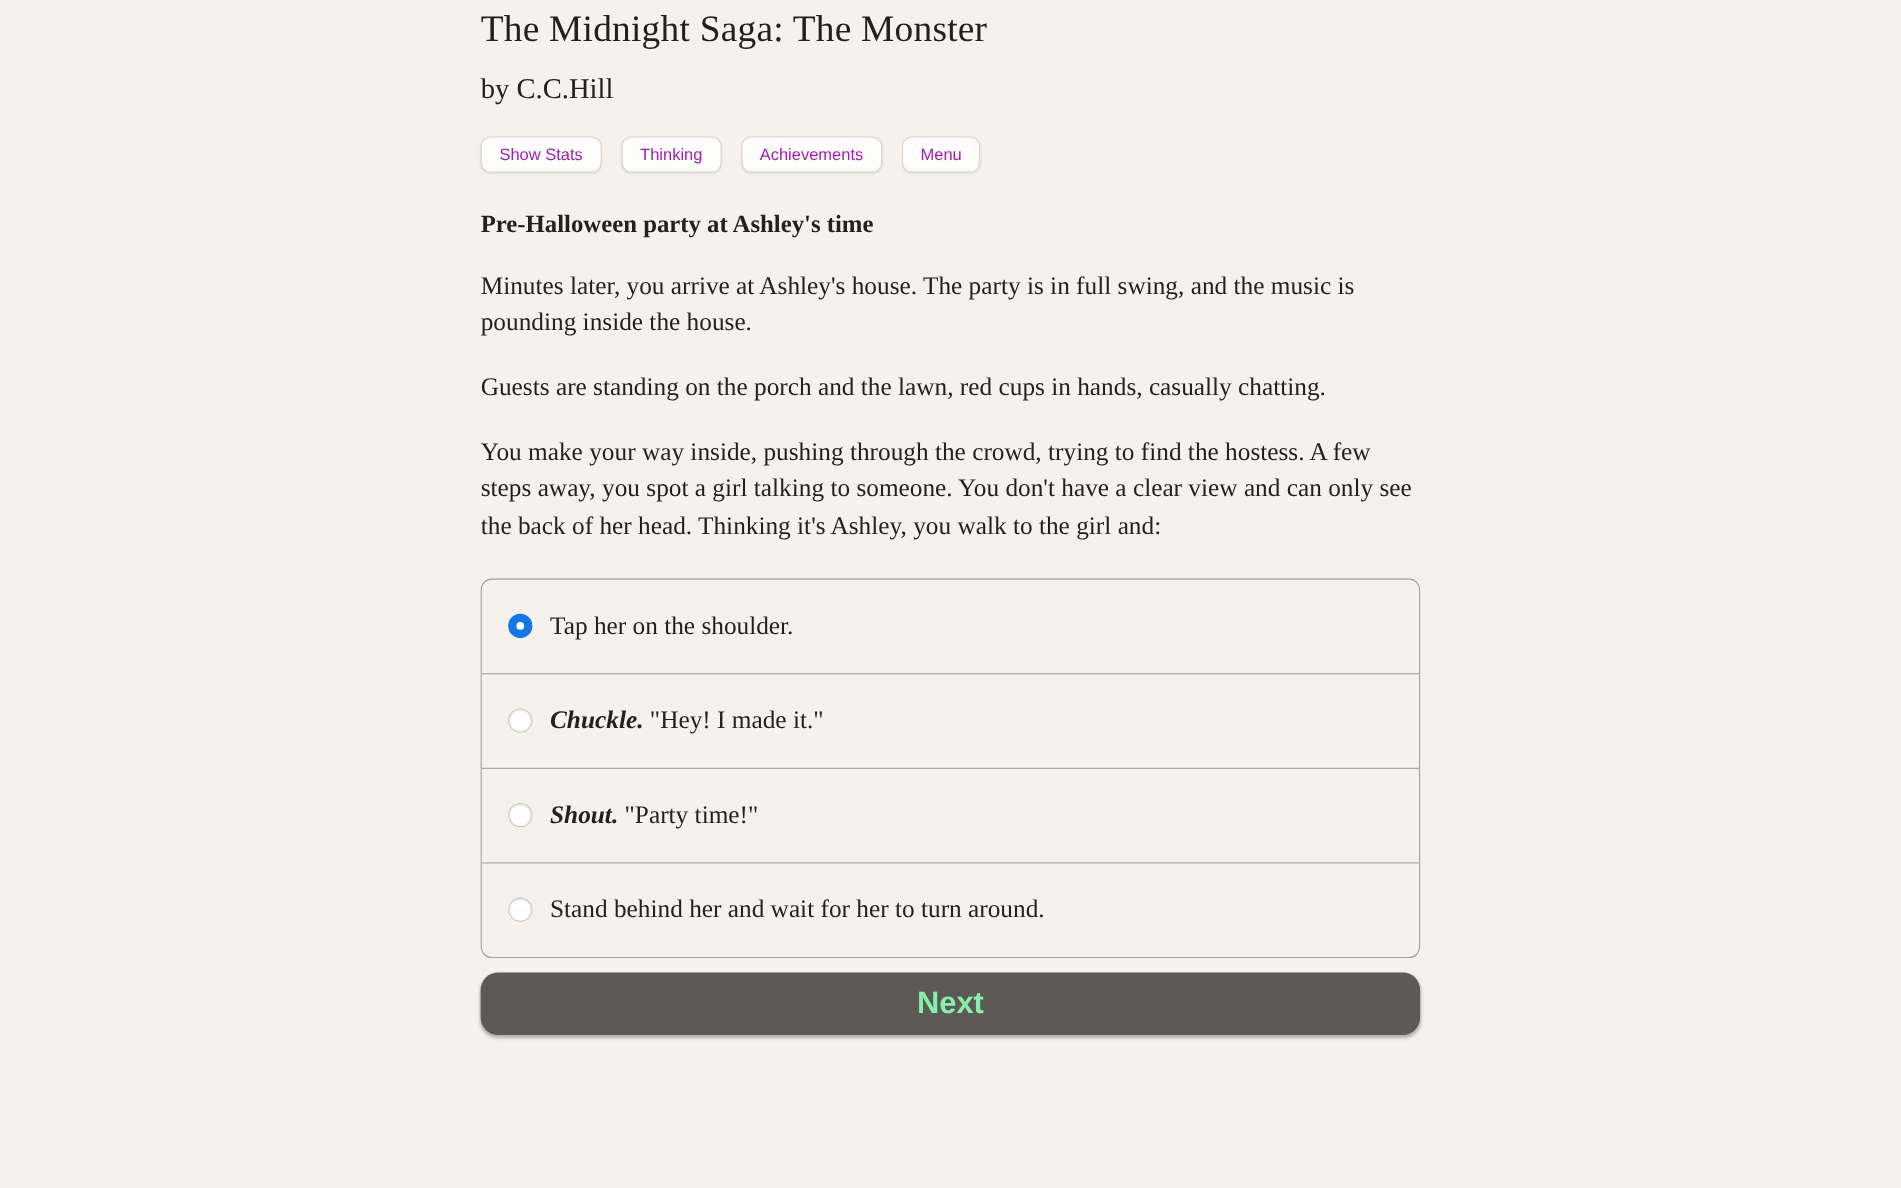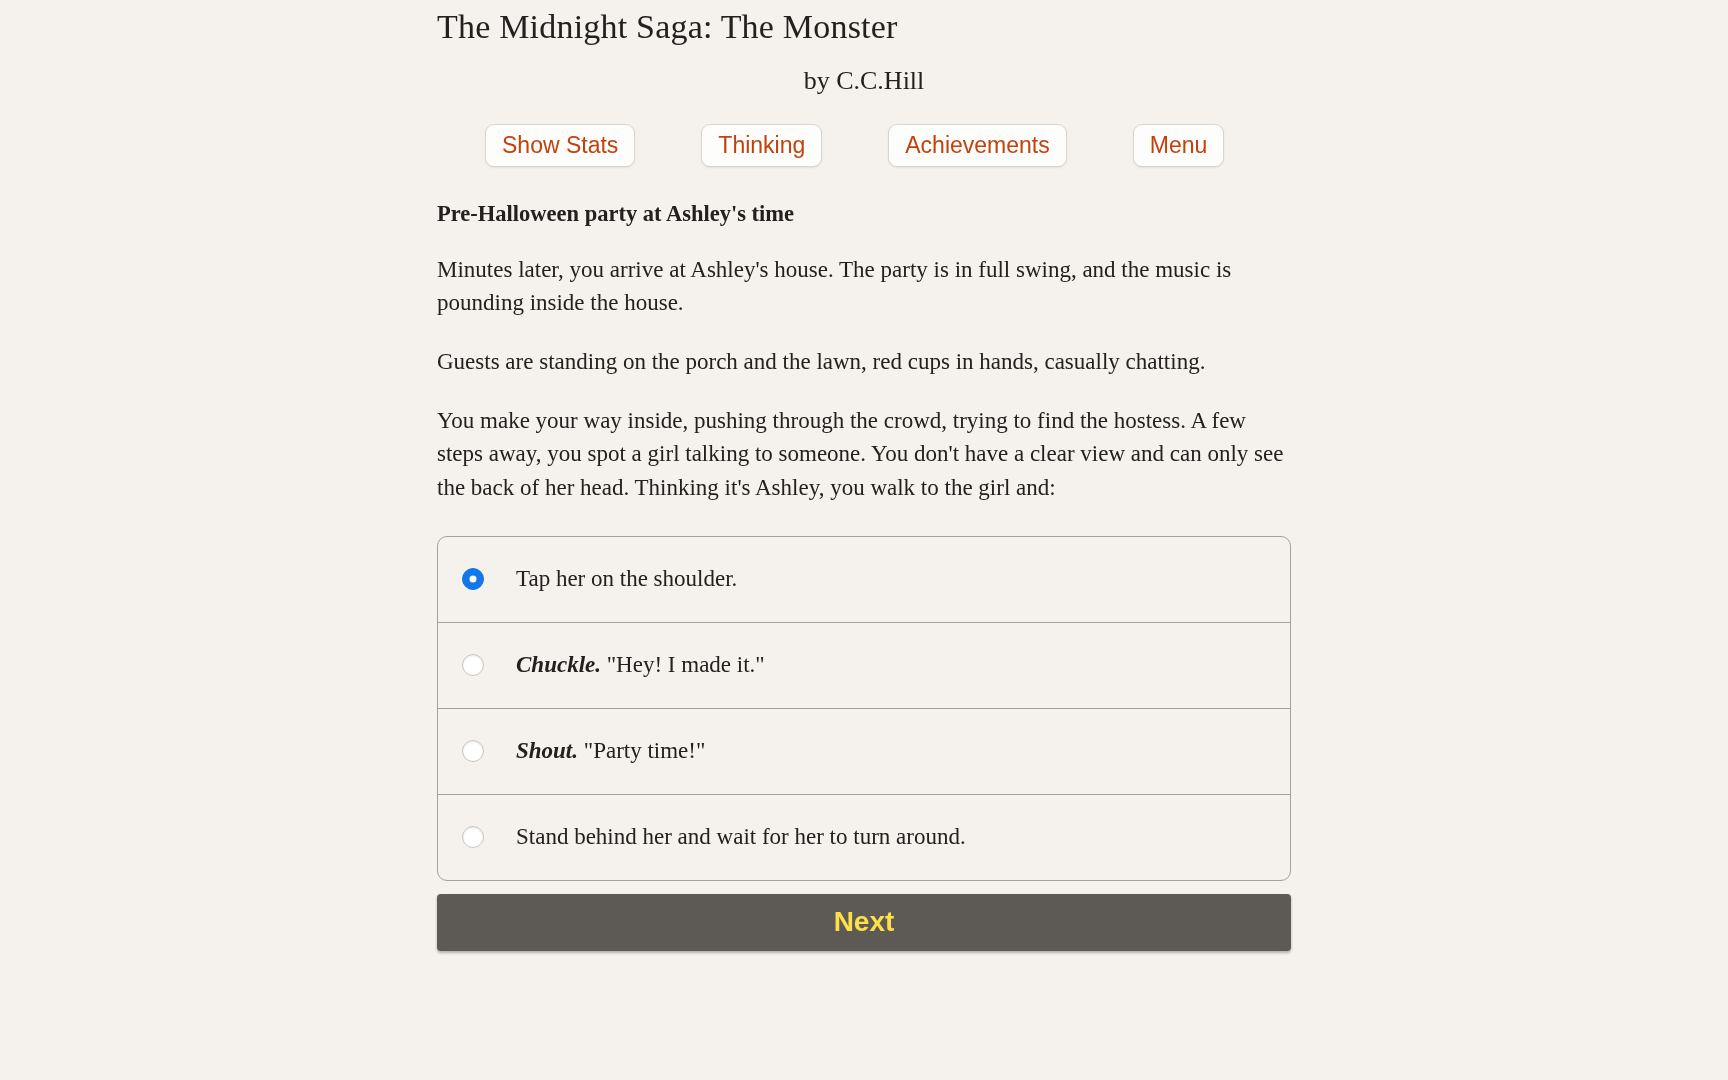--- a/index.html
+++ b/index.html
@@ -16,59 +16,57 @@
   }
   .title{
     font-size:34px;
     font-weight:400;
     margin:0;
     letter-spacing:.2px;
   }
   .byline{
     font-size:26px;
     margin-top:20px;
-    text-align:center;
   }
   .toolbar{
     margin-top:28px;
     display:flex;
     gap:18px;
     font-family:"Liberation Sans",sans-serif;
   }
   .toolbar button{
     font-family:"Liberation Sans",sans-serif;
-    font-size:23px;
-    color:#c2410c;
+    font-size:15px;
+    color:#a21caf;
     background:#fdfdfc;
     border:1px solid #d9d5d1;
     border-radius:9px;
     padding:7px 16px;
     box-shadow:0 1px 2px rgba(0,0,0,.07);
     cursor:pointer;
-    margin-left:48px;
   }
   .scene-heading{
     font-size:22.5px;
     font-weight:700;
     margin:34px 0 0 0;
   }
   .story p{
     font-size:23px;
     line-height:1.44;
     margin:26px 0;
   }
   .choices{
     border:1.5px solid #a3a09d;
     border-radius:10px;
     margin-top:32px;
   }
   .choice-row{
     display:flex;
     align-items:center;
-    gap:32px;
+    gap:16px;
     height:85px;
     padding:0 24px;
     border-top:1px solid #a3a09d;
     cursor:pointer;
     text-align:right;
   }
   .choice-row:first-child{border-top:none;}
   .radio{
     width:20px;height:20px;
     border-radius:50%;
@@ -95,23 +93,23 @@
   .choice-label{
     font-size:23px;
   }
   .choice-label i{font-style:italic;font-weight:bold;}
   .next-btn{
     display:block;
     width:100%;
     height:57px;
     margin-top:13px;
     background:var(--next-bg,#5d5955);
-    color:#fde047;
+    color:#86efac;
     border:none;
-    border-radius:4px;
+    border-radius:16px;
     font-family:"Liberation Sans",sans-serif;
     font-size:28px;
     font-weight:700;
     box-shadow:0 2px 3px rgba(55,50,45,.35);
     cursor:pointer;
   }
 </style>
 </head>
 <body>
 

